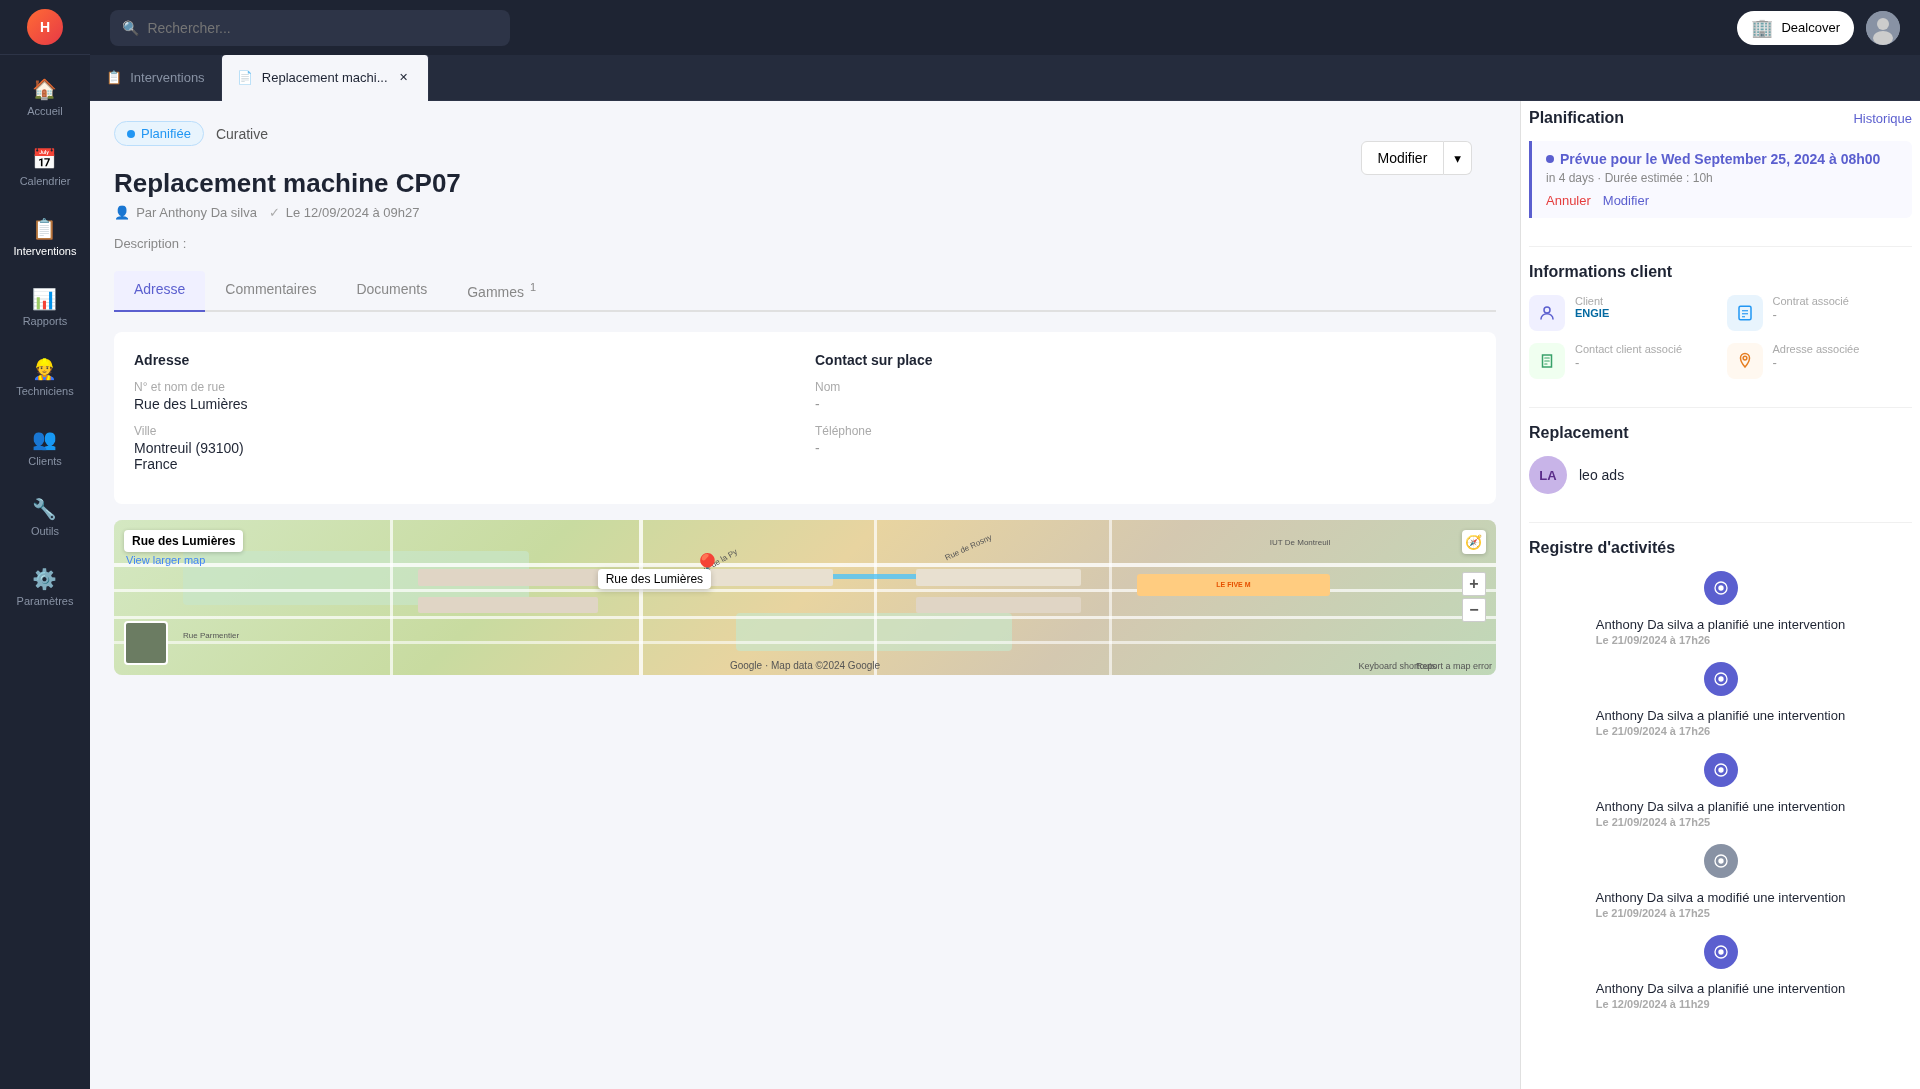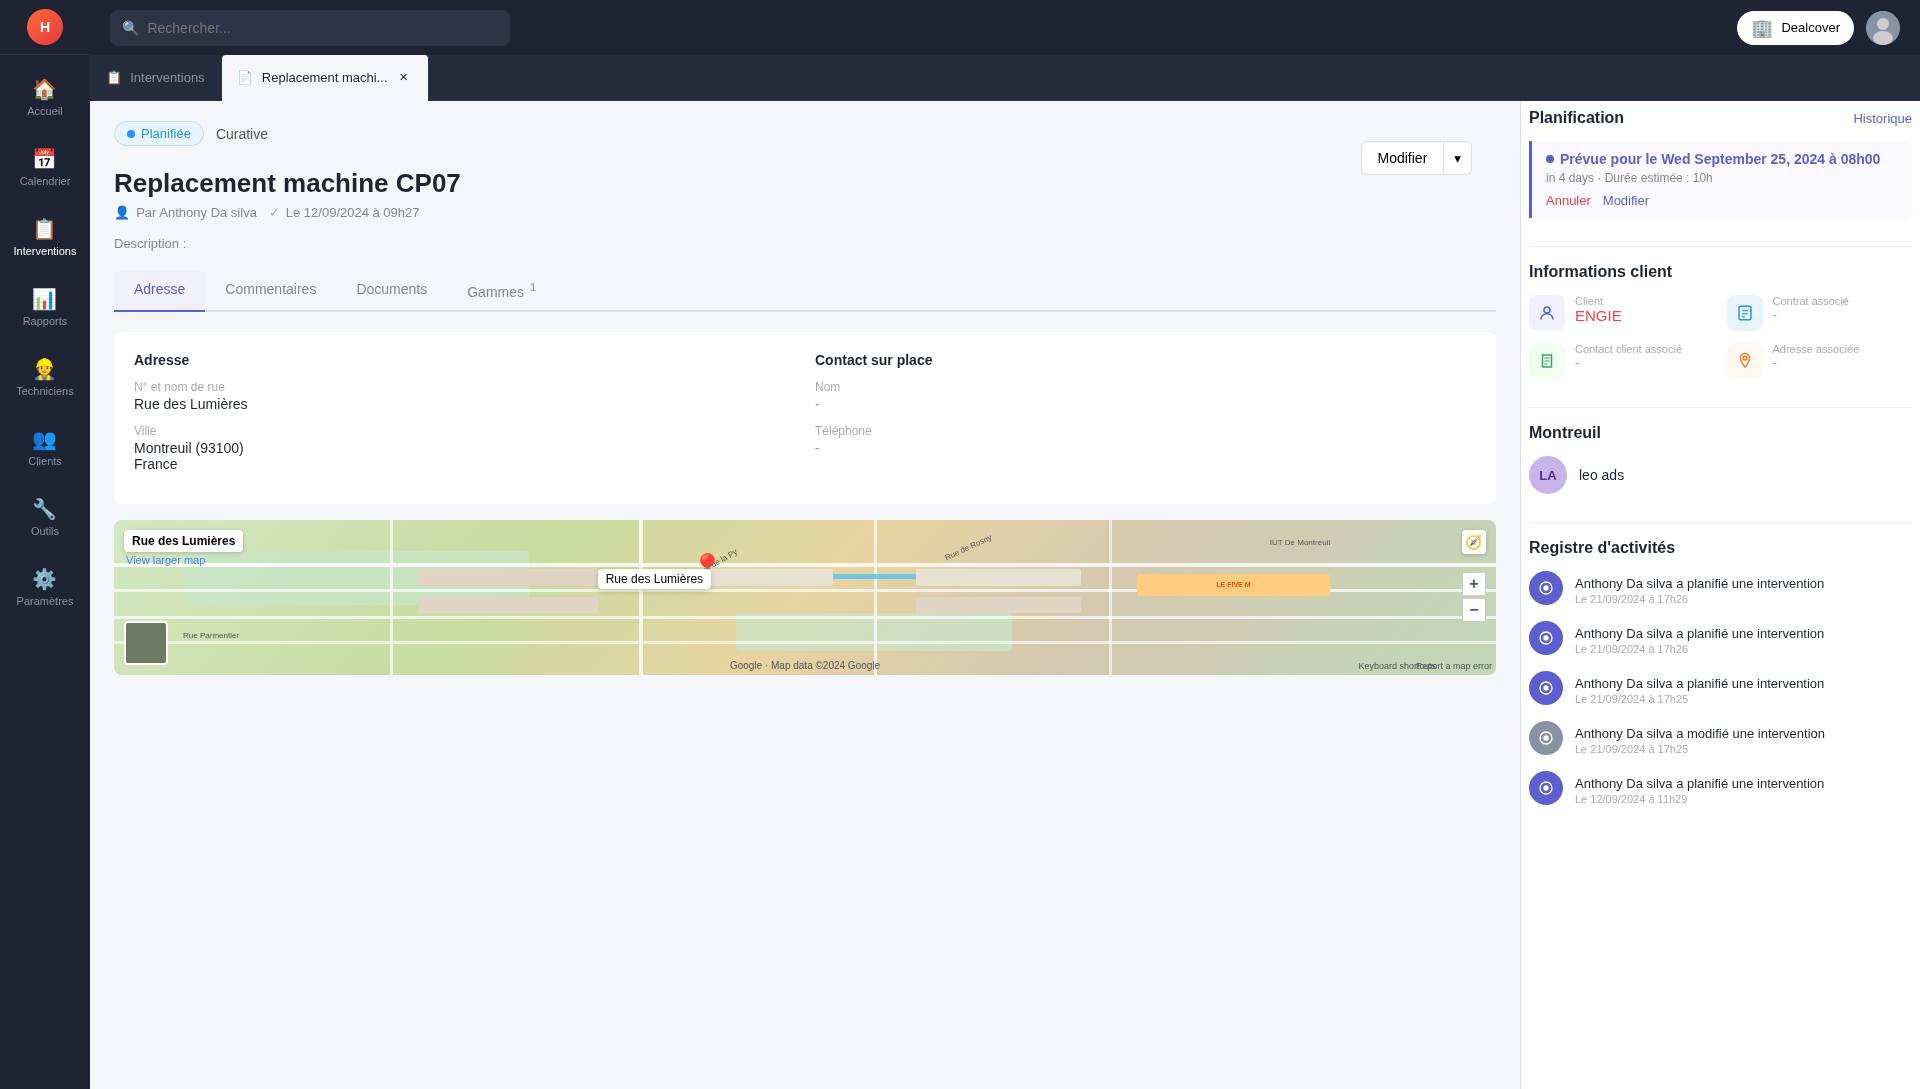--- a/index.html
+++ b/index.html
@@ -444,21 +444,21 @@
       align-items: center;
       justify-content: center;
       font-size: 16px;
       flex-shrink: 0;
     }
     .client-icon-purple { background: #f0f0ff; color: #5b5fcf; }
     .client-icon-green { background: #f0fff0; color: #38a169; }
     .client-icon-blue { background: #e8f4fd; color: #2196f3; }
     .client-icon-orange { background: #fff8f0; color: #e67e22; }
     .client-info-label { font-size: 11px; color: #aaa; }
-    .client-info-value { font-size: 15px; color: #ef4444; font-weight: 400; }
+    .client-info-value { font-size: 11px; color: #0369a1; font-weight: 700; }
     .client-info-muted { font-size: 13px; color: #999; }
     .divider { border: none; border-top: 1px solid #f0f0f0; margin: 16px 0; }
 
     
     .tech-row {
       display: flex;
       align-items: center;
       gap: 12px;
     }
     .tech-avatar {
@@ -470,35 +470,35 @@
       align-items: center;
       justify-content: center;
       font-size: 13px;
       font-weight: 700;
       color: #5b2d8a;
     }
     .tech-name { font-size: 14px; color: #1e2433; font-weight: 500; }
 
     
     .activity-list { display: flex; flex-direction: column; gap: 16px; }
-    .activity-item { display: flex; align-items: flex-end; gap: 12px; }
+    .activity-item { display: flex; align-items: center; gap: 12px; flex-direction: column; }
     .activity-icon {
       width: 34px;
       height: 34px;
       border-radius: 50%;
       display: flex;
       align-items: center;
       justify-content: center;
       font-size: 14px;
       flex-shrink: 0;
     }
     .activity-icon-blue { background: #5b5fcf; color: white; }
     .activity-icon-gray { background: #8892a4; color: white; }
     .activity-text { font-size: 13px; color: #1e2433; }
-    .activity-date { font-size: 11px; color: #aaa; margin-top: 2px; }
+    .activity-date { font-size: 11px; color: #aaa; margin-top: 2px; font-weight: bold; }
 
     .page-section {
       position: relative;
     }
   </style>
 </head>
 <body>
 
 <div class="sidebar">
   <div class="sidebar-logo">
@@ -802,21 +802,21 @@
               <div class="client-info-muted">-</div>
             </div>
           </div>
         </div>
       </div>
 
       <hr class="divider">
 
       <div class="right-section">
         <div class="right-section-header">
-          <span class="right-section-title">Montreuil</span>
+          <span class="right-section-title">Replacement</span>
         </div>
         <div class="tech-row">
           <div class="tech-avatar">
             <span>LA</span>
           </div>
           <span class="tech-name">leo ads</span>
         </div>
       </div>
 
       <hr class="divider">

